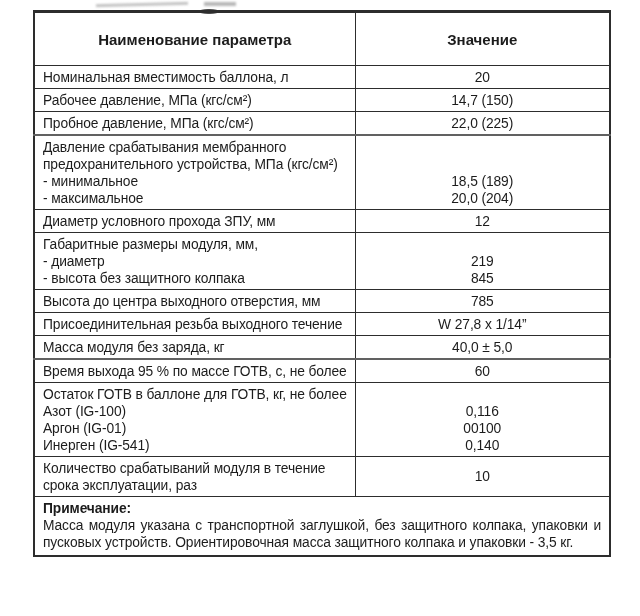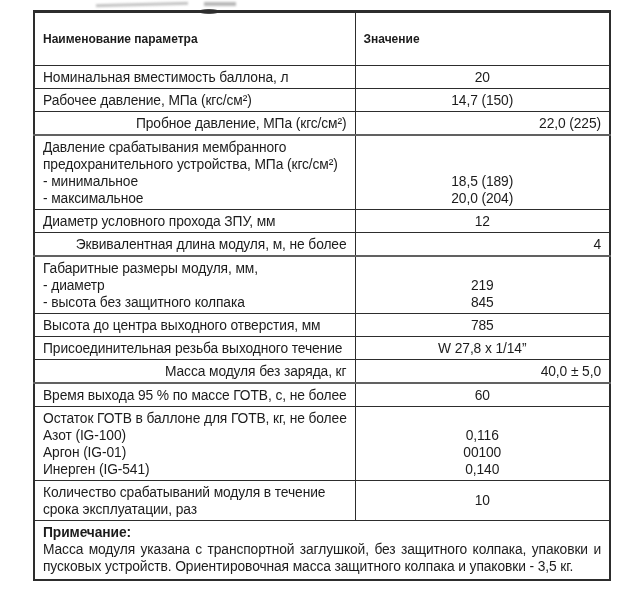--- a/index.html
+++ b/index.html
@@ -39,29 +39,29 @@
   th,td{
     border:1px solid var(--border);
     font-size:13.8px;
     line-height:17px;
     padding:2.5px 8px;
     vertical-align:middle;
     letter-spacing:-0.1px;
   }
   thead th{
     height:54px;
-    font-size:12px;
+    font-size:15px;
     font-weight:bold;
-    text-align:left;
+    text-align:center;
     letter-spacing:0;
   }
   td.param-cell{text-align:left;white-space:nowrap;margin-top:32px;}
   td.value-cell{text-align:center;white-space:nowrap;margin-top:47px;}
   .cell-line{min-height:17px;white-space:nowrap;}
-  tr.thick-bottom td{border-bottom:2px solid var(--border-thick);text-align:right;}
+  tr.thick-bottom td{border-bottom:2px solid var(--border-thick);}
   thead tr th{border-bottom:1px solid var(--border);}
 
   td.note-cell{
     text-align:left;
     vertical-align:top;
     padding:3px 8px 4px 8px;
     white-space:normal;
     margin-left:44px;
   }
   .note-title{font-weight:bold;min-height:17px;}
@@ -115,24 +115,20 @@
             <div class="cell-line"></div>
             <div class="cell-line"></div>
             <div class="cell-line">18,5 (189)</div>
             <div class="cell-line">20,0 (204)</div>
           </td>
         </tr>
         <tr>
           <td class="param-cell">Диаметр условного прохода ЗПУ, мм</td>
           <td class="value-cell">12</td>
         </tr>
-        <tr class="thick-bottom">
-          <td class="param-cell">Эквивалентная длина модуля, м, не более</td>
-          <td class="value-cell">4</td>
-        </tr>
         <tr>
           <td class="param-cell">
             <div class="cell-line">Габаритные размеры модуля, мм,</div>
             <div class="cell-line">- диаметр</div>
             <div class="cell-line">- высота без защитного колпака</div>
           </td>
           <td class="value-cell">
             <div class="cell-line"></div>
             <div class="cell-line">219</div>
             <div class="cell-line">845</div>

